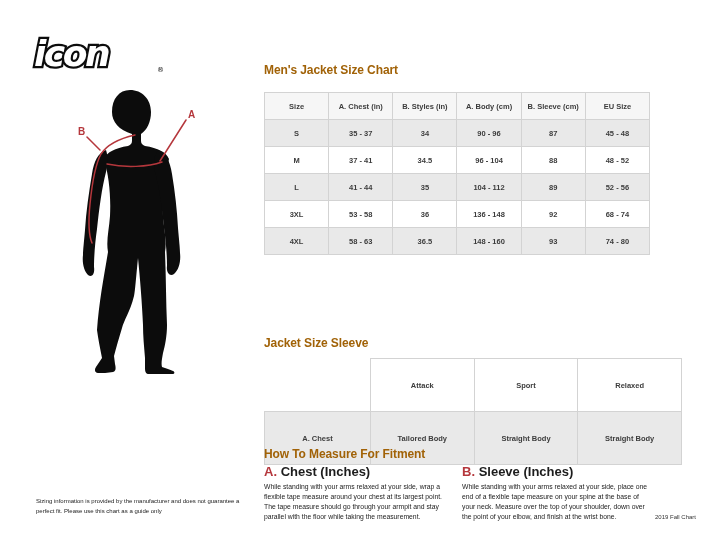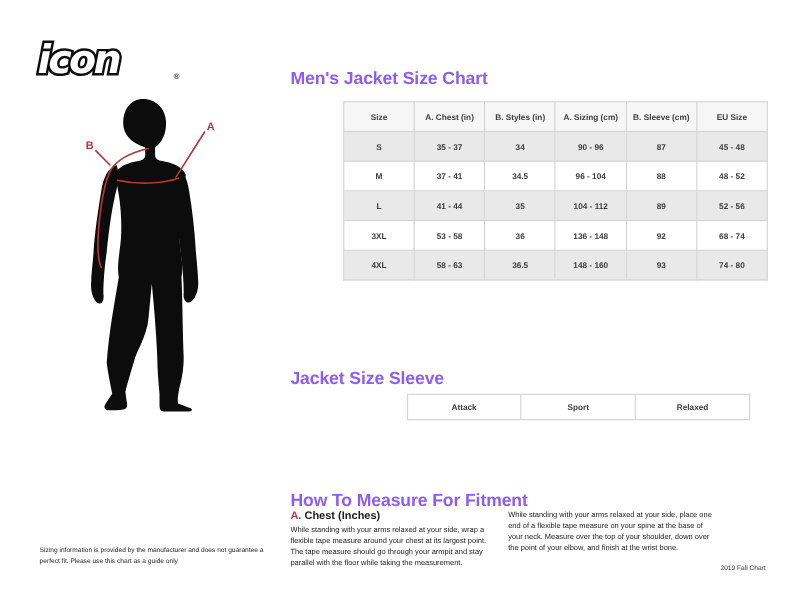--- a/index.html
+++ b/index.html
@@ -7,47 +7,47 @@
        font-family:"Liberation Sans",sans-serif;color:#2d2d2d;}
   .abs{position:absolute;}
 
   
   #logo{left:32px;top:30px;width:135px;height:46px;}
 
   
   #figure{left:50px;top:80px;width:200px;height:300px;}
 
   
-  .section-title{font-size:16px;font-weight:bold;color:#8b5cf6;letter-spacing:-.1px;}
+  .section-title{font-size:12px;font-weight:bold;color:#a16207;letter-spacing:-.1px;}
   #title-size{left:264px;top:63px;}
   #title-styles{left:264px;top:336px;}
   #title-measure{left:264px;top:447px;}
 
   
   table{border-collapse:collapse;table-layout:fixed;}
   #size-table{left:264px;top:92px;width:386px;font-size:7.5px;font-weight:bold;
-              color:#3c3c3c;text-align:center;margin-left:48px;}
+              color:#3c3c3c;text-align:center;}
   #size-table th,#size-table td{border:1px solid #d3d3d3;height:26px;padding:0;}
   #size-table thead th{background:#f6f6f6;font-weight:bold;}
   #size-table tbody tr:nth-child(odd){background:#e9e9e9;}
   #size-table tbody tr:nth-child(even){background:#ffffff;}
 
   #style-table{left:264px;top:358px;width:418px;font-size:7.5px;font-weight:bold;
                color:#3c3c3c;text-align:center;}
-  #style-table th,#style-table td{border:1px solid #d3d3d3;height:22px;padding:0;}
+  #style-table th,#style-table td{border:1px solid #d3d3d3;height:22px;padding:15px;}
   #style-table .corner{border:none;background:#fff;}
   #style-table tr.head{background:#ffffff;}
   #style-table tr.gray{background:#e9e9e9;}
   #style-table tr.white{background:#ffffff;}
   #style-table col.c0{width:106px;}
 
   
   #measure-cols{left:264px;top:464px;width:420px;display:flex;gap:10px;}
   .measure-col{width:188px;}
-  .measure-head{font-size:10px;font-weight:bold;color:#1c1c1c;margin:0 0 3px 0;}
+  .measure-head{font-size:13px;font-weight:bold;color:#1c1c1c;margin:0 0 3px 0;}
   .measure-head .letter{color:var(--accent,#b5373c);}
   .measure-body{font-size:6.8px;line-height:1.45;color:#1c1c1c;margin:0;}
 
   
   #disclaimer{left:36px;top:497px;width:222px;font-size:6px;line-height:1.6;color:#222;}
   #version{right:24px;top:514px;font-size:6px;color:#333;}
 </style>
 </head>
 <body>
 
@@ -86,21 +86,21 @@
 </svg>
 
 <div id="title-size" class="abs section-title">Men's Jacket Size Chart</div>
 
 <table id="size-table" class="abs">
   <thead>
     <tr>
       <th>Size</th>
       <th>A. Chest (in)</th>
       <th>B. Styles (in)</th>
-      <th>A. Sizing (cm)</th>
+      <th>A. Body (cm)</th>
       <th>B. Sleeve (cm)</th>
       <th>EU Size</th>
     </tr>
   </thead>
   <tbody>
     <tr>
       <td>S</td>
       <td>35 - 37</td>
       <td>34</td>
       <td>90 - 96</td>
@@ -151,32 +151,42 @@
       <col>
       <col>
     </colgroup>
   <tbody>
       <tr class="head">
     <td class="corner"></td>
     <th>Attack</th>
     <th>Sport</th>
     <th>Relaxed</th>
   </tr>
+  <tr class="gray">
+    <th>A. Chest</th>
+    <td>Tailored Body</td>
+    <td>Straight Body</td>
+    <td>Straight Body</td>
+  </tr>
 </tbody>
   </table>
 
 <div id="title-measure" class="abs section-title">How To Measure For Fitment</div>
 
 <div id="measure-cols" class="abs">
   <div class="measure-col">
     <p class="measure-head">
       <span class="letter">A.</span>
       <span>Chest (Inches)</span>
     </p>
     <p class="measure-body">While standing with your arms relaxed at your side, wrap a flexible tape measure around your chest at its largest point. The tape measure should go through your armpit and stay parallel with the floor while taking the measurement.</p>
   </div>
   <div class="measure-col">
+    <p class="measure-head">
+      <span class="letter">B.</span>
+      <span>Sleeve (Inches)</span>
+    </p>
     <p class="measure-body">While standing with your arms relaxed at your side, place one end of a flexible tape measure on your spine at the base of your neck. Measure over the top of your shoulder, down over the point of your elbow, and finish at the wrist bone.</p>
   </div>
 </div>
 
 <div id="disclaimer" class="abs">Sizing information is provided by the manufacturer and does not guarantee a perfect fit. Please use this chart as a guide only</div>
 <div id="version" class="abs">2019 Fall Chart</div>
 
 </body></html>

